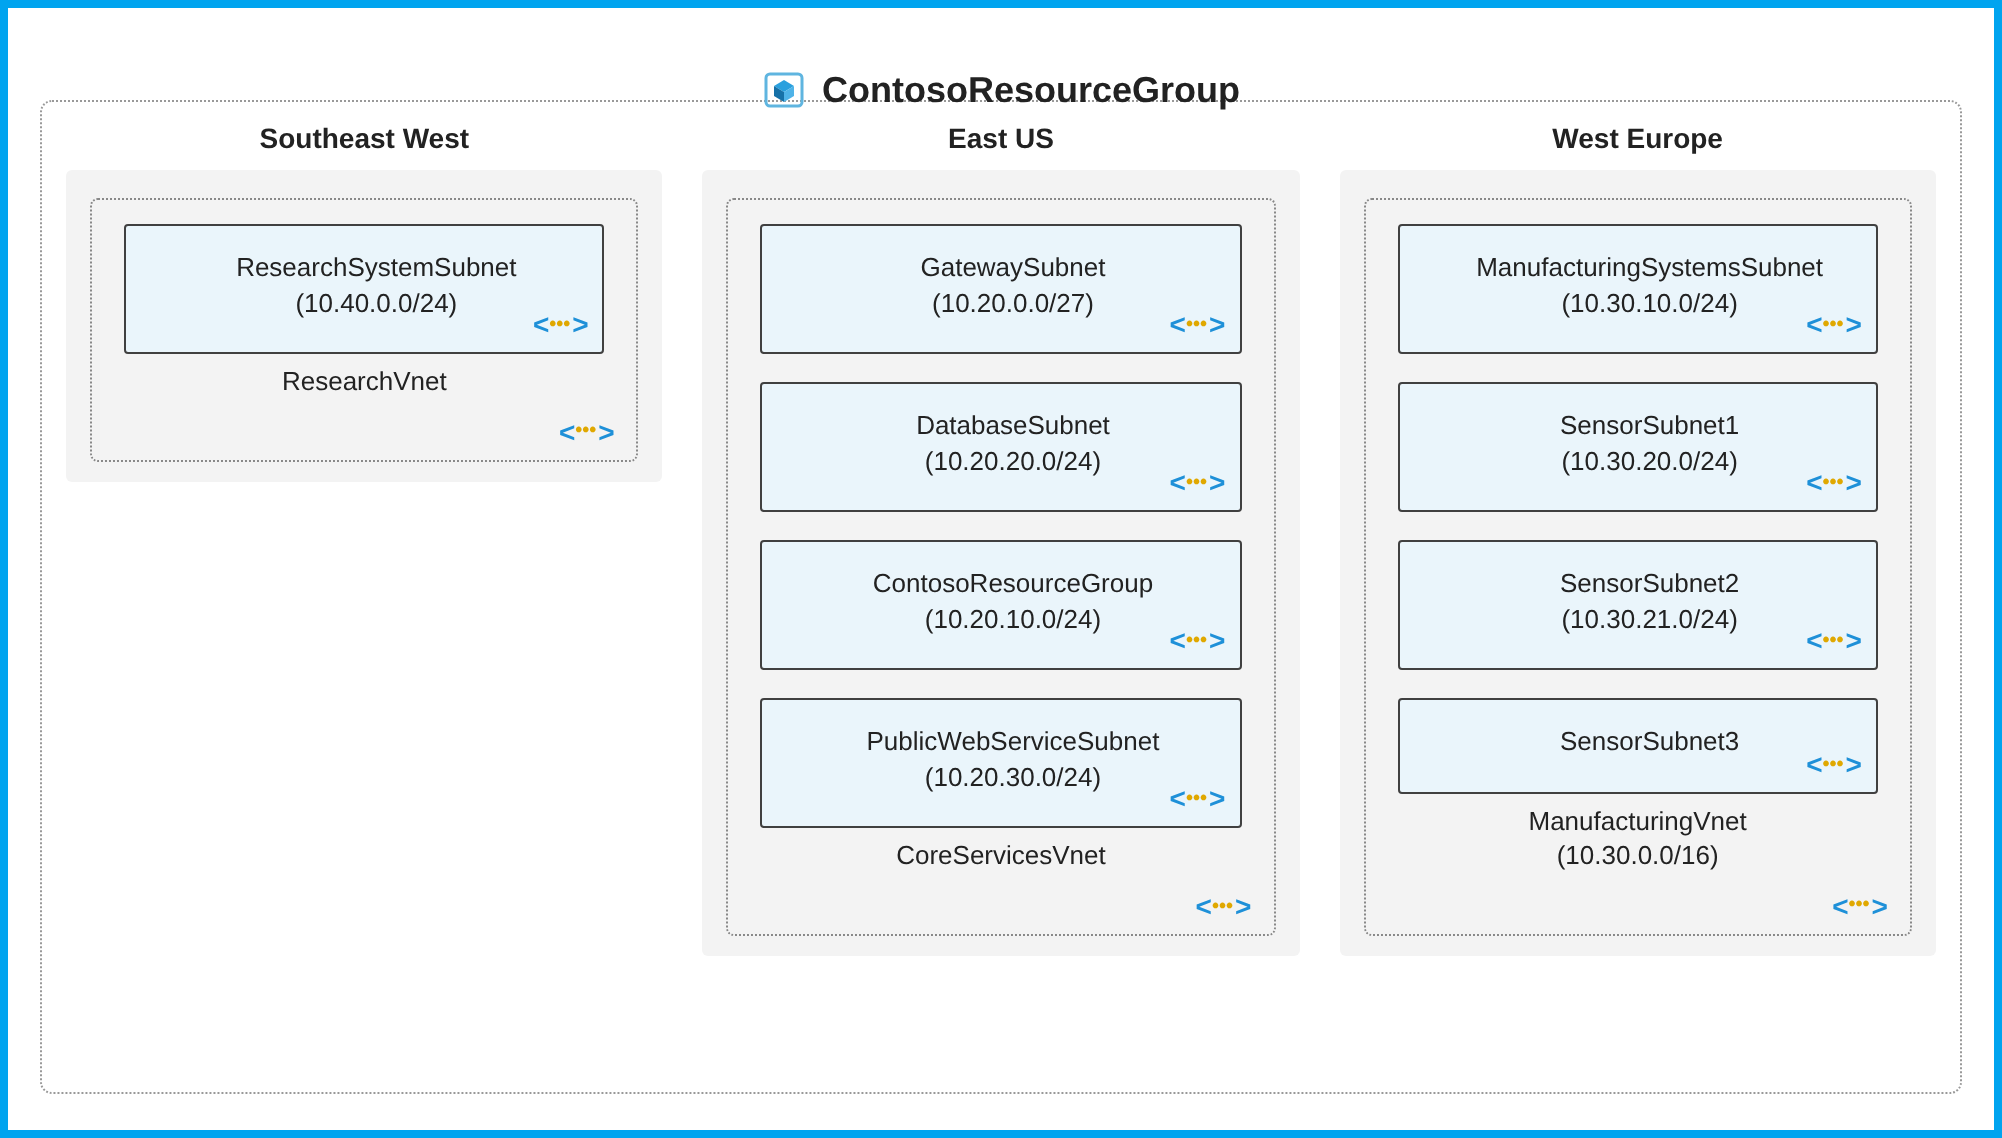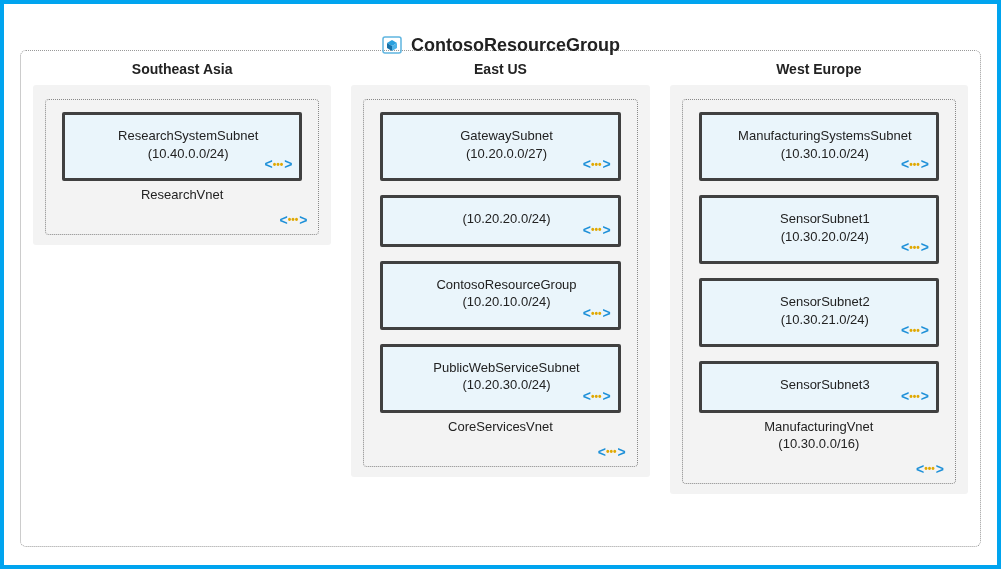--- a/index.html
+++ b/index.html
@@ -108,21 +108,21 @@
     bottom: 6px;
   }
   .subnets {
     display: flex;
     flex-direction: column;
     gap: 14px;
     margin-bottom: 6px;
   }
   .subnet {
     background: #eaf5fb;
-    border: 3px solid #404040;
+    border: 1px solid #404040;
     border-radius: 2px;
     padding: 12px 8px 16px 20px;
     position: relative;
     font-size: 13px;
     color: #222;
     line-height: 1.35;
   }
   .subnet .net-icon {
     position: absolute;
     right: 8px;
@@ -152,21 +152,21 @@
         <polygon points="16,9 11,12 11,17 16,14" fill="#4fb3e8"></polygon>
       </svg>
     </span>
     <span>ContosoResourceGroup</span>
   </div>
 </div>
 
 <div class="rg-frame">
 
   <div class="region-col">
-    <div class="region-title">Southeast Asia</div>
+    <div class="region-title">Southeast West</div>
     <div class="region-body">
       <div class="vnet">
         <div class="subnets">
           <div class="subnet">
             <div>ResearchSystemSubnet</div>
             <div>(10.40.0.0/24)</div>
             <span class="net-icon">
                 <span class="lt">&lt;</span>
                 <span class="dots">•••</span>
                 <span class="gt">&gt;</span>
@@ -193,20 +193,21 @@
           <div class="subnet">
             <div>GatewaySubnet</div>
             <div>(10.20.0.0/27)</div>
             <span class="net-icon">
                 <span class="lt">&lt;</span>
                 <span class="dots">•••</span>
                 <span class="gt">&gt;</span>
               </span>
           </div>
           <div class="subnet">
+            <div>DatabaseSubnet</div>
             <div>(10.20.20.0/24)</div>
             <span class="net-icon">
                 <span class="lt">&lt;</span>
                 <span class="dots">•••</span>
                 <span class="gt">&gt;</span>
               </span>
           </div>
           <div class="subnet">
             <div>ContosoResourceGroup</div>
             <div>(10.20.10.0/24)</div>

